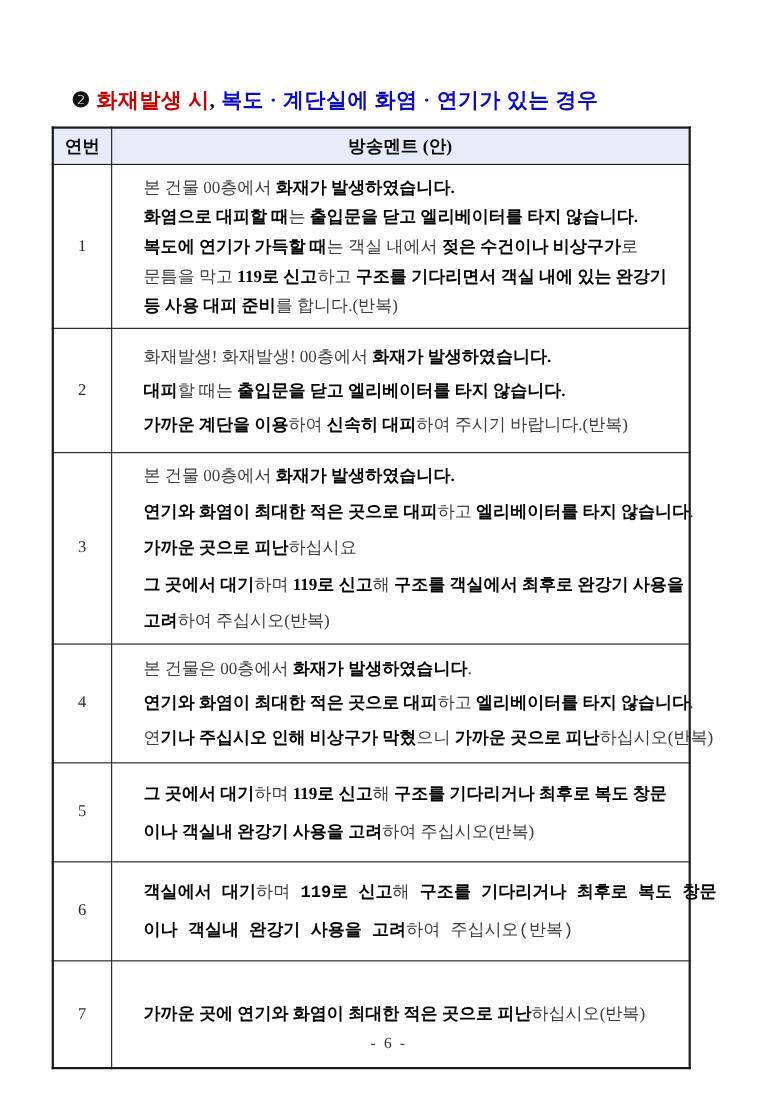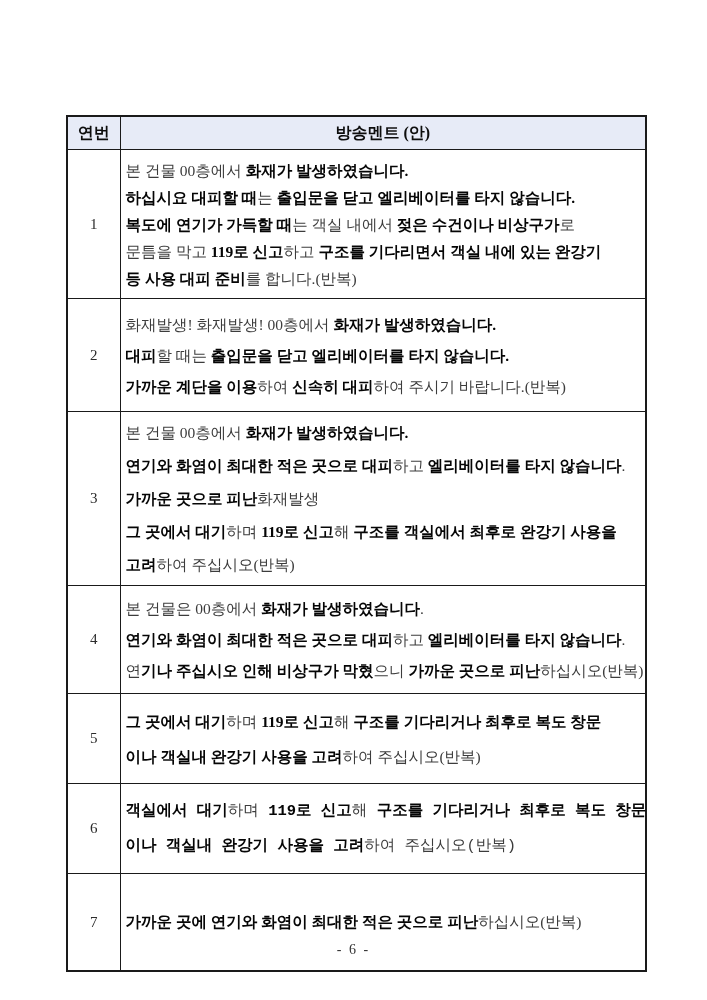--- a/index.html
+++ b/index.html
@@ -22,21 +22,21 @@
     font-size: 19px;
     font-weight: bold;
     letter-spacing: 0.5px;
     color: #111111;
     white-space: nowrap;
   }
   .title .red  { color: #c00000; }
   .title .blue { color: #0a0ac0; }
   .tbl-wrap {
     position: absolute;
-    left: 66px;
+    left: 47px;
     top: 115px;
     width: 581px;
   }
   table.bc {
     width: 100%;
     border-collapse: collapse;
     table-layout: fixed;
     border: 2px solid #1a1a1a;
   }
   table.bc th, table.bc td {
@@ -53,21 +53,21 @@
   }
   col.c-num { width: 53px; }
   td.num {
     text-align: center;
     vertical-align: middle;
     font-size: 15px;
     color: #2b2b2b;
   }
   td.content {
     vertical-align: middle;
-    padding: 4px 8px 4px 5px;
+    padding: 4px 8px 4px 29px;
     font-size: 15.5px;
     color: #3c3c3c;
   }
   td.content .ln { white-space: nowrap; }
   td.content .b { font-weight: bold; color: #050505; }
   tbody tr:nth-child(1) td.content { line-height: 27px; height: 140px; }
   tbody tr:nth-child(2) td.content { line-height: 31px; height: 104px; border-radius: 18px; }
   tbody tr:nth-child(3) td.content { line-height: 33px; height: 162px; }
   tbody tr:nth-child(4) td.content { line-height: 31px; height: 99px; }
   tbody tr:nth-child(5) td.content { line-height: 35px; height: 81px; }
@@ -82,58 +82,63 @@
     font-size: 14px;
     color: #333333;
     letter-spacing: 2px;
   }
 </style>
 </head>
 <body>
 
 <div class="page">
 
+  <div class="title">
+    <span>❷</span>
+    <span class="red">화재발생 시</span><span>,</span>
+    <span class="blue">복도 · 계단실에 화염 · 연기가 있는 경우</span>
+  </div>
 
   <div class="tbl-wrap">
     <table class="bc">
       <colgroup>
         <col class="c-num">
         <col>
       </colgroup>
       <thead>
         <tr>
           <th>연번</th>
           <th>방송멘트 (안)</th>
         </tr>
       </thead>
       <tbody>
           <tr>
             <td class="num">1</td>
             <td class="content">
               <div class="ln"><span>본 건물 00층에서 </span><span class="b">화재가 발생하였습니다.</span></div>
-              <div class="ln"><span class="b">하십시요 대피할 때</span><span>는 </span><span class="b">출입문을 닫고 엘리베이터를 타지 않습니다.</span></div>
+              <div class="ln"><span class="b">화염으로 대피할 때</span><span>는 </span><span class="b">출입문을 닫고 엘리베이터를 타지 않습니다.</span></div>
               <div class="ln"><span class="b">복도에 연기가 가득할 때</span><span>는 객실 내에서 </span><span class="b">젖은 수건이나 비상구가</span><span>로</span></div>
               <div class="ln"><span>문틈을 막고 </span><span class="b">119로 신고</span><span>하고 </span><span class="b">구조를 기다리면서 객실 내에 있는 완강기</span></div>
               <div class="ln"><span class="b">등 사용 대피 준비</span><span>를 합니다.(반복)</span></div>
             </td>
           </tr>
           <tr>
             <td class="num">2</td>
             <td class="content">
               <div class="ln"><span>화재발생! 화재발생!  00층에서 </span><span class="b">화재가 발생하였습니다.</span></div>
               <div class="ln"><span class="b">대피</span><span>할 때는  </span><span class="b">출입문을 닫고 엘리베이터를 타지 않습니다.</span></div>
               <div class="ln"><span class="b">가까운 계단을 이용</span><span>하여 </span><span class="b">신속히 대피</span><span>하여 주시기 바랍니다.(반복)</span></div>
             </td>
           </tr>
           <tr>
             <td class="num">3</td>
             <td class="content">
               <div class="ln"><span>본 건물 00층에서 </span><span class="b">화재가 발생하였습니다.</span></div>
               <div class="ln"><span class="b">연기와 화염이 최대한 적은 곳으로 대피</span><span>하고 </span><span class="b">엘리베이터를 타지 않습니다</span><span>.</span></div>
-              <div class="ln"><span class="b">가까운 곳으로 피난</span><span>화재발생</span></div>
+              <div class="ln"><span class="b">가까운 곳으로 피난</span><span>하십시요</span></div>
               <div class="ln"><span class="b">그 곳에서 대기</span><span>하며 </span><span class="b">119로 신고</span><span>해 </span><span class="b">구조를 객실에서 최후로 완강기 사용을</span></div>
               <div class="ln"><span class="b">고려</span><span>하여 주십시오(반복)</span></div>
             </td>
           </tr>
           <tr>
             <td class="num">4</td>
             <td class="content">
               <div class="ln"><span>본 건물은 00층에서 </span><span class="b">화재가 발생하였습니다</span><span>.</span></div>
               <div class="ln"><span class="b">연기와 화염이 최대한 적은 곳으로 대피</span><span>하고 </span><span class="b">엘리베이터를 타지 않습니다</span><span>.</span></div>
               <div class="ln"><span>연</span><span class="b">기나 주십시오 인해 비상구가 막혔</span><span>으니 </span><span class="b">가까운 곳으로 피난</span><span>하십시오(반복)</span></div>

